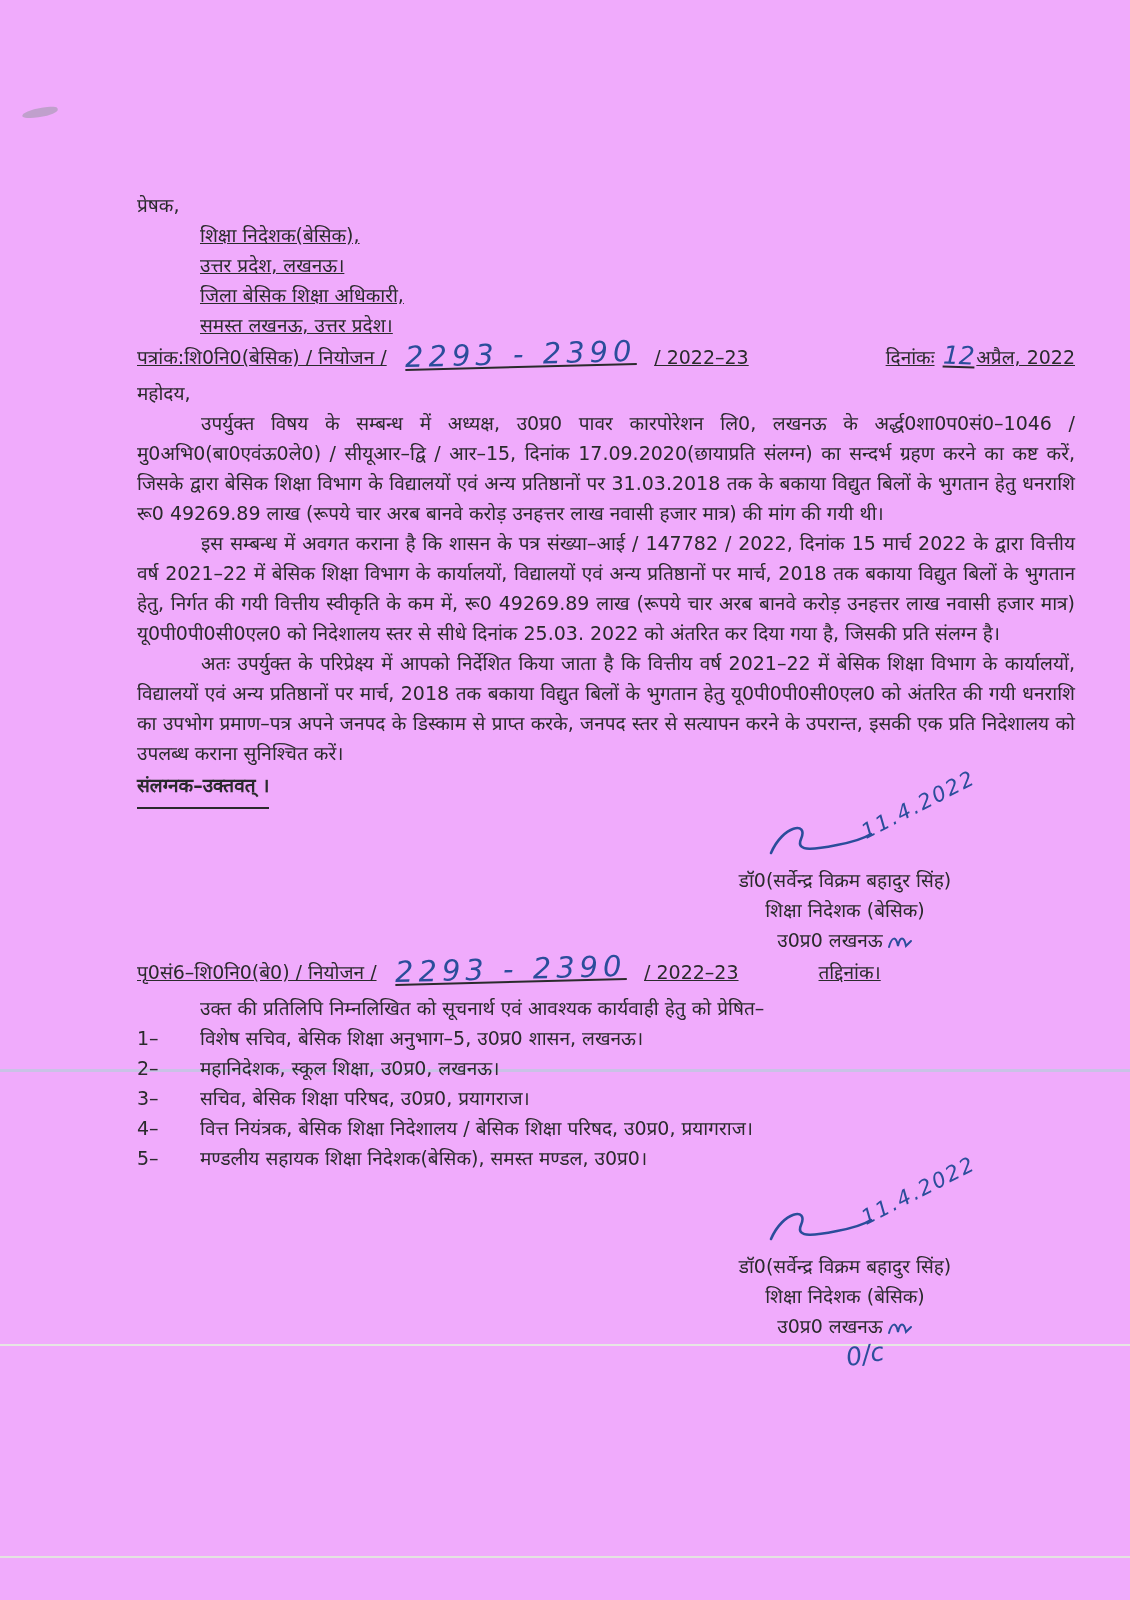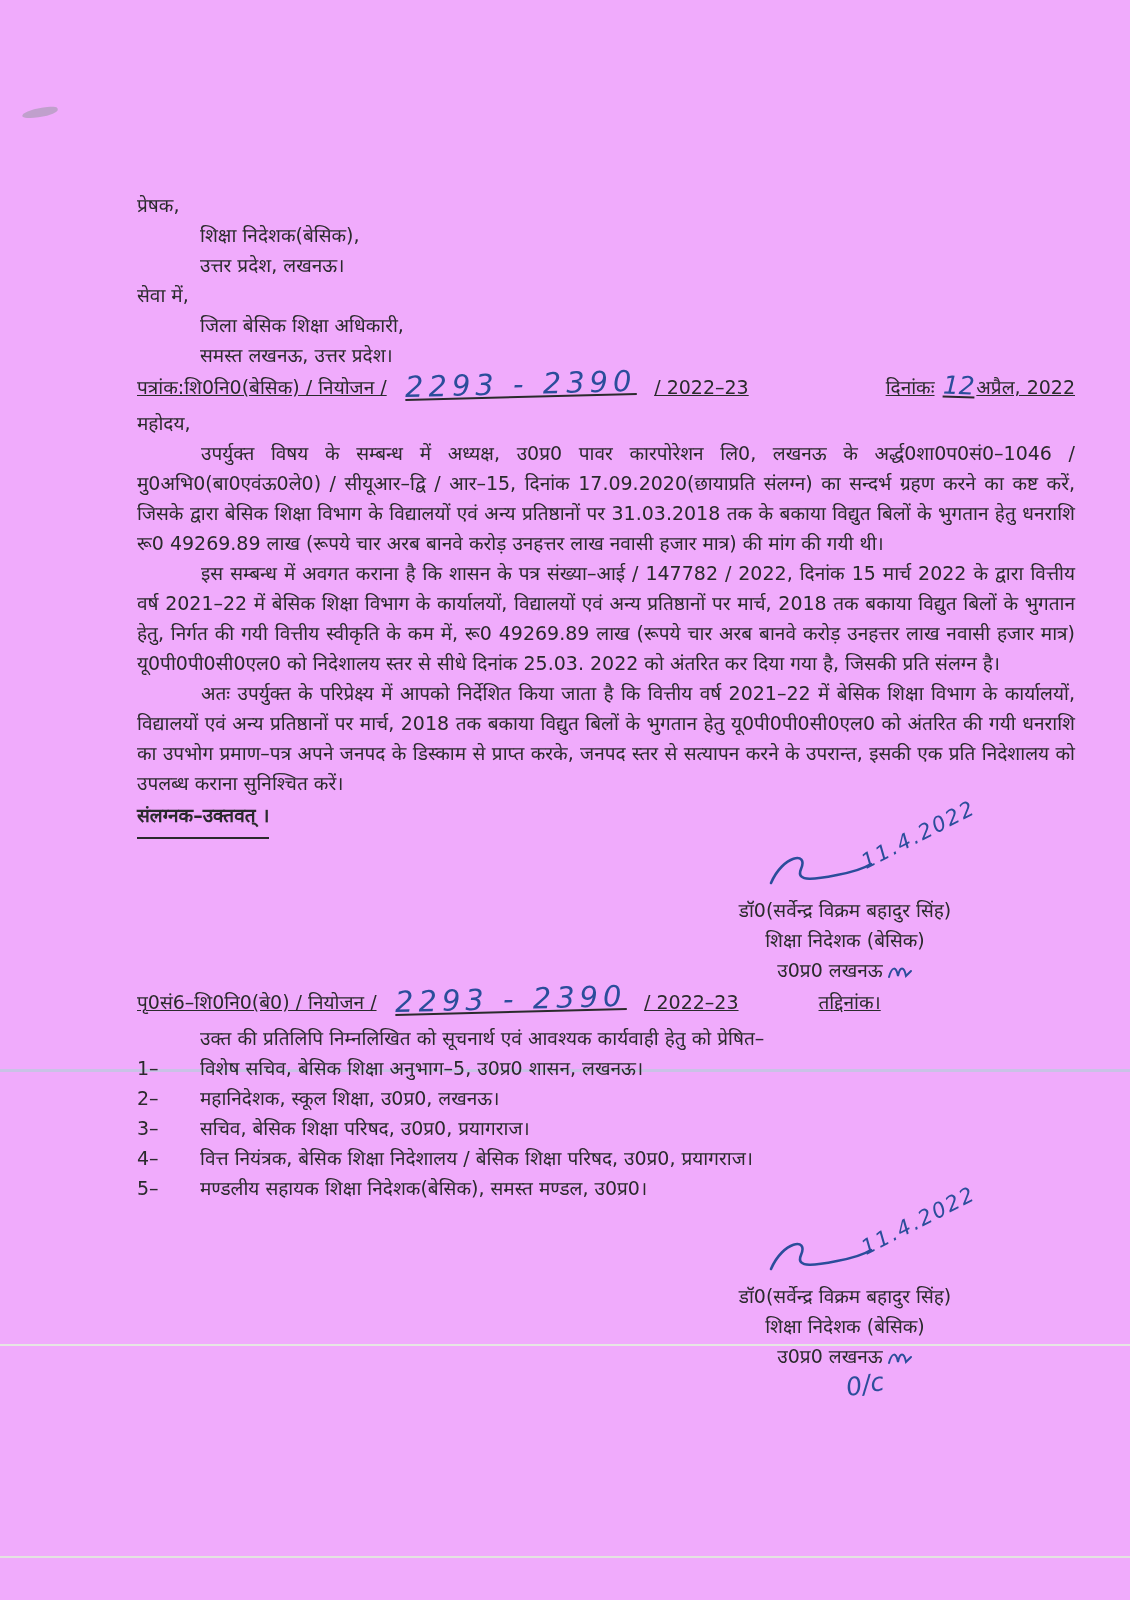--- a/index.html
+++ b/index.html
@@ -13,21 +13,21 @@
     overflow:hidden;
   }
   .content{
     position:absolute;
     left:137px;top:190px;
     width:938px;
     font-size:19px;
     line-height:30px;
   }
   .row{margin:0;}
-  .indent1{margin-left:63px;}
+  .indent1{margin-left:63px;text-decoration:underline;}
   .ref-line{display:flex;align-items:baseline;white-space:nowrap;height:38px;text-decoration:underline;}
   .ref-line .gap-sm{width:26px;}
   .ref-line .gap-lg{flex:1;}
   .hand{
     color:#2b4d9b;
     font-style:italic;
     display:inline-block;
     line-height:1;
   }
   .hand-number{font-size:29px;letter-spacing:5px;transform:rotate(-1.5deg);margin:0 18px;}
@@ -63,21 +63,20 @@
   <div class="scan-line-blue"></div>
   <div class="scan-line-1"></div>
   <div class="scan-line-2"></div>
 
   <div class="content">
 
     <div class="row">प्रेषक,</div>
     <div class="row indent1">शिक्षा निदेशक(बेसिक),</div>
     <div class="row indent1">उत्तर प्रदेश, लखनऊ।</div>
 
-    <div class="row">सेवा में,</div>
     <div class="row indent1">जिला बेसिक शिक्षा अधिकारी,</div>
     <div class="row indent1">समस्त लखनऊ, उत्तर प्रदेश।</div>
 
     <div class="ref-line">
       <span>पत्रांक:शि0नि0(बेसिक) / नियोजन /</span>
       <span class="hand hand-number">2293 - 2390</span>
       <span>/ 2022–23</span>
       <span class="gap-lg"></span>
       <span>दिनांकः</span>
       <span class="hand hand-day">12</span>

